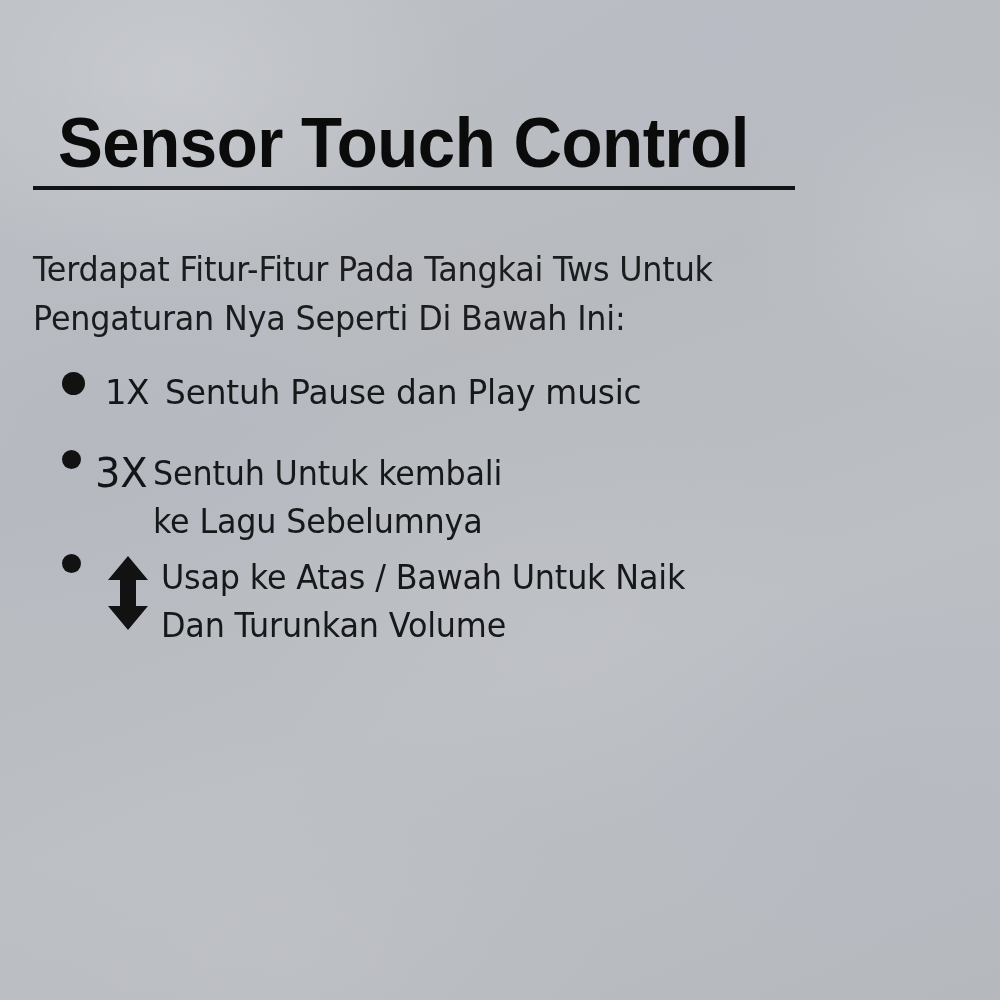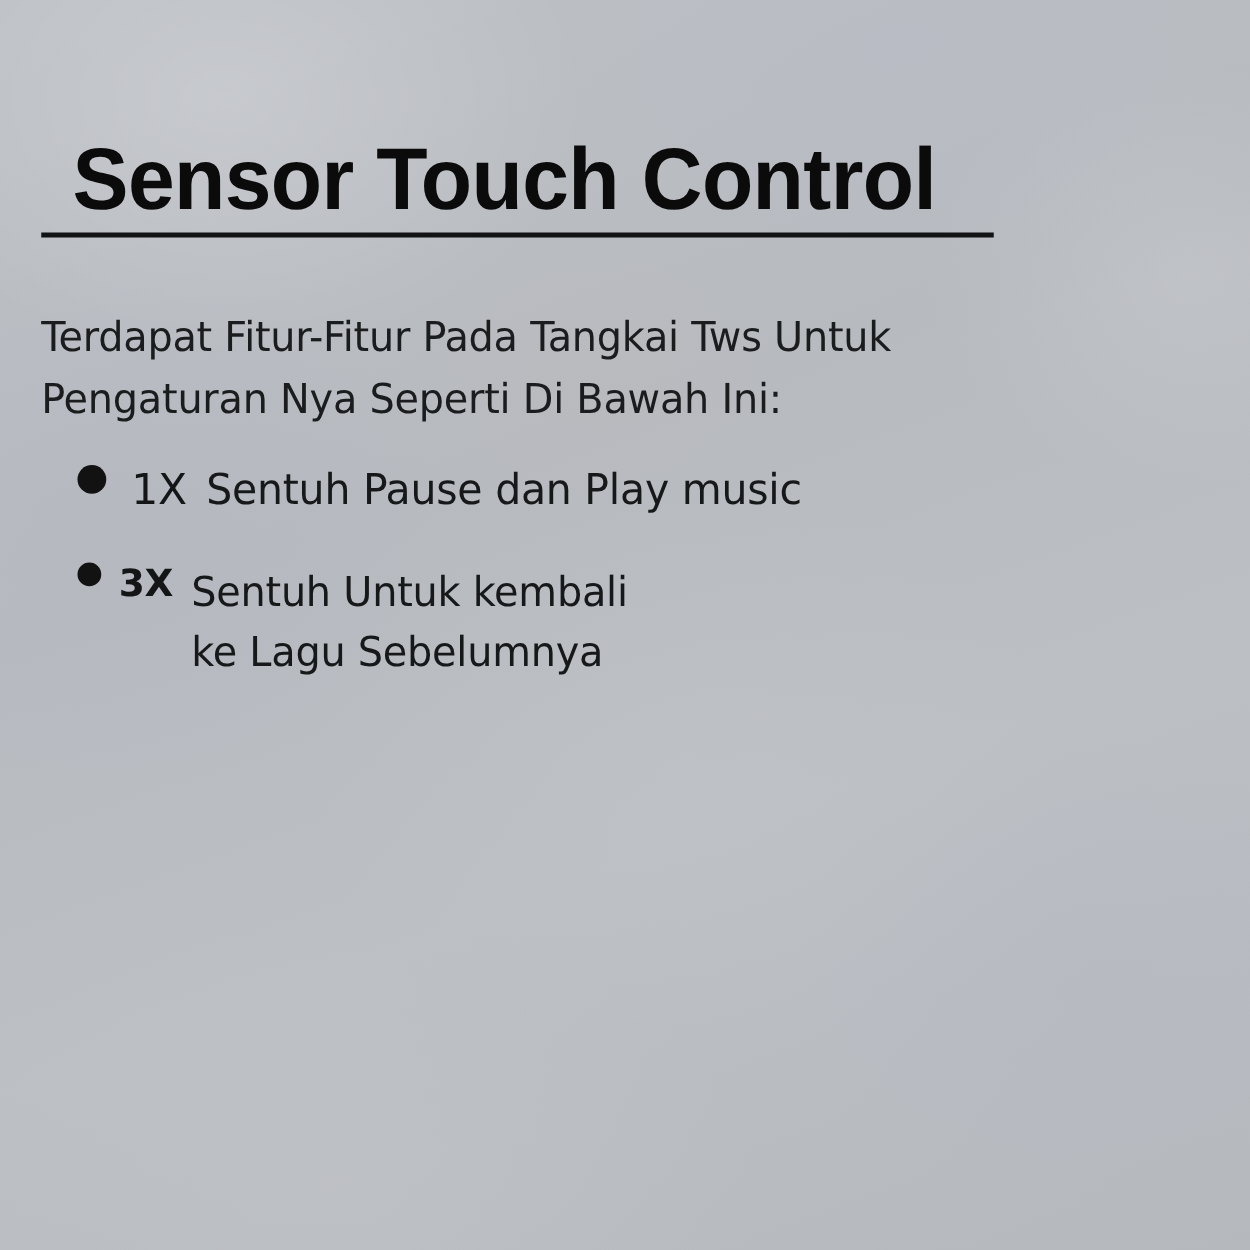--- a/index.html
+++ b/index.html
@@ -103,21 +103,21 @@
   .bullet.big   { width: 23px; height: 23px; margin-right: 20px; }
   .bullet.small { width: 19px; height: 19px; margin-right: 14px; }
 
   .count {
     flex: 0 0 auto;
     font-family: "DejaVu Sans", sans-serif;
     color: #141516;
     letter-spacing: -0.3px;
   }
   .count.lg { font-size: 34px; width: 60px; }
-  .count.sm { font-size: 30px; width: 58px; font-weight: bold; }
+  .count.sm { font-size: 40px; width: 58px; }
 
   .lines {
     font-family: "DejaVu Sans", sans-serif;
     font-size: 33px;
     line-height: 48px;
     color: #17181a;
     letter-spacing: -0.2px;
     transform: scaleX(0.965);
     transform-origin: left center;
   }
@@ -163,15 +163,27 @@
     <li class="feature-item tall">
       <span class="bullet small"></span>
       <span class="count sm">3X</span>
       <span class="lines">
         <span>Sentuh Untuk kembali</span>
         <span>ke Lagu Sebelumnya</span>
       </span>
     </li>
 
 
+    <li class="feature-item tall">
+      <span class="bullet small"></span>
+      <span class="icon-slot">
+        <svg width="46" height="78" viewBox="0 0 46 78" aria-hidden="true">
+          <path d="M23 2 L43 26 L31 26 L31 52 L43 52 L23 76 L3 52 L15 52 L15 26 L3 26 Z" fill="#121212"></path>
+        </svg>
+      </span>
+      <span class="lines">
+        <span>Usap ke Atas / Bawah Untuk Naik</span>
+        <span>Dan Turunkan Volume</span>
+      </span>
+    </li>
 
   </ul>
 </div>
 
 </body></html>

